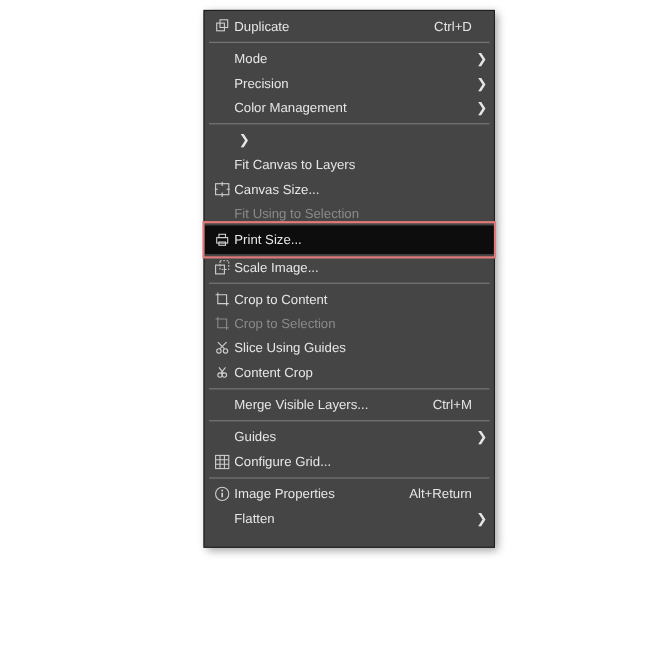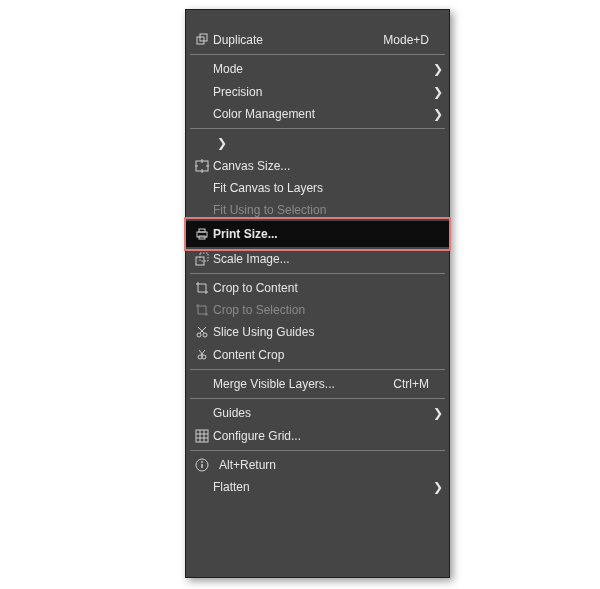--- a/index.html
+++ b/index.html
@@ -10,26 +10,26 @@
     background: #ffffff;
     font-family: "Segoe UI", "Helvetica Neue", Arial, sans-serif;
     font-size: 12px;
     color: #e6e6e6;
   }
   .menu {
     position: absolute;
     left: 185px;
     top: 9px;
     width: 265px;
-    height: 569px;
+    height: 489px;
     background: #454545;
     border: 1px solid #1f1f1f;
     box-shadow: 3px 3px 8px rgba(0,0,0,0.4);
     box-sizing: border-box;
-    padding-top: 19px;
+    padding-top: 3px;
     padding-bottom: 3px;
   }
   .arrow-col { width: 14px; text-align: right; }
   .item {
     display: flex;
     align-items: center;
     height: 22.3px;
     padding-left: 5px;
     padding-right: 6px;
     box-sizing: border-box;
@@ -60,21 +60,20 @@
   .disabled .icon-slot {
     color: #8a8a8a;
   }
   .sep {
     height: 1px;
     margin: 3px 4px;
     background: #7a7a7a;
   }
   .highlight-wrap {
     position: relative;
-    font-weight: bold;
   }
   .highlight-wrap .highlight-box {
     position: absolute;
     top: -4px;
     bottom: -4px;
     left: -2px;
     right: -2px;
     border: 2px solid #e07a7a;
     pointer-events: none;
   }
@@ -90,21 +89,21 @@
 <div class="menu">
 
   <div class="item">
     <span class="icon-slot">
       <svg width="14" height="14" viewBox="0 0 14 14">
           <rect x="2" y="4" width="7" height="7" fill="none" stroke="#cfcfcf" stroke-width="1"></rect>
           <rect x="5" y="1" width="7" height="7" fill="none" stroke="#cfcfcf" stroke-width="1"></rect>
         </svg>
     </span>
     <span class="label">Duplicate</span>
-    <span class="shortcut">Mode+D</span>
+    <span class="shortcut">Ctrl+D</span>
     <span class="arrow-col"></span>
   </div>
 
   <div class="sep"></div>
 
   <div class="item">
     <span class="icon-slot"></span>
     <span class="label">Mode</span>
     <span class="arrow-col"><span class="arrow">❯</span></span>
   </div>
@@ -119,39 +118,39 @@
     <span class="icon-slot"></span>
     <span class="label">Color Management</span>
     <span class="arrow-col"><span class="arrow">❯</span></span>
   </div>
 
   <div class="sep"></div>
 
   <div class="item">
     <span class="icon-slot"></span>
     <span class="arrow-col"><span class="arrow">❯</span></span>
+  </div>
+
+  <div class="item">
+    <span class="icon-slot"></span>
+    <span class="label">Fit Canvas to Layers</span>
+    <span class="arrow-col"></span>
   </div>
 
   <div class="item">
     <span class="icon-slot">
       <svg width="14" height="14" viewBox="0 0 14 14">
           <rect x="1" y="2" width="12" height="10" fill="none" stroke="#cfcfcf" stroke-width="1"></rect>
           <line x1="7" y1="0" x2="7" y2="4" stroke="#cfcfcf"></line>
           <line x1="7" y1="10" x2="7" y2="14" stroke="#cfcfcf"></line>
           <line x1="0" y1="7" x2="3" y2="7" stroke="#cfcfcf"></line>
           <line x1="11" y1="7" x2="14" y2="7" stroke="#cfcfcf"></line>
         </svg>
     </span>
     <span class="label">Canvas Size...</span>
-    <span class="arrow-col"></span>
-  </div>
-
-  <div class="item">
-    <span class="icon-slot"></span>
-    <span class="label">Fit Canvas to Layers</span>
     <span class="arrow-col"></span>
   </div>
 
   <div class="item disabled">
     <span class="icon-slot"></span>
     <span class="label">Fit Using to Selection</span>
     <span class="arrow-col"></span>
   </div>
 
   <div class="highlight-wrap">
@@ -264,20 +263,21 @@
   <div class="sep"></div>
 
   <div class="item">
     <span class="icon-slot">
       <svg width="14" height="14" viewBox="0 0 14 14">
           <circle cx="7" cy="7" r="6" fill="none" stroke="#cfcfcf"></circle>
           <line x1="7" y1="6" x2="7" y2="10" stroke="#cfcfcf" stroke-width="1.5"></line>
           <circle cx="7" cy="4" r="0.9" fill="#cfcfcf"></circle>
         </svg>
     </span>
+    <span class="label">Image Properties</span>
     <span class="shortcut">Alt+Return</span>
     <span class="arrow-col"></span>
   </div>
 
   <div class="item">
     <span class="icon-slot"></span>
     <span class="label">Flatten</span>
     <span class="arrow-col"><span class="arrow">❯</span></span>
   </div>
 

